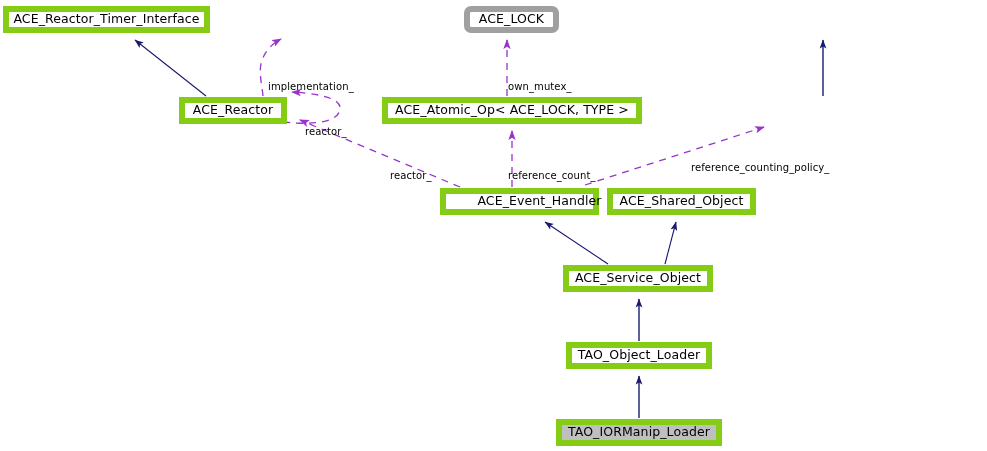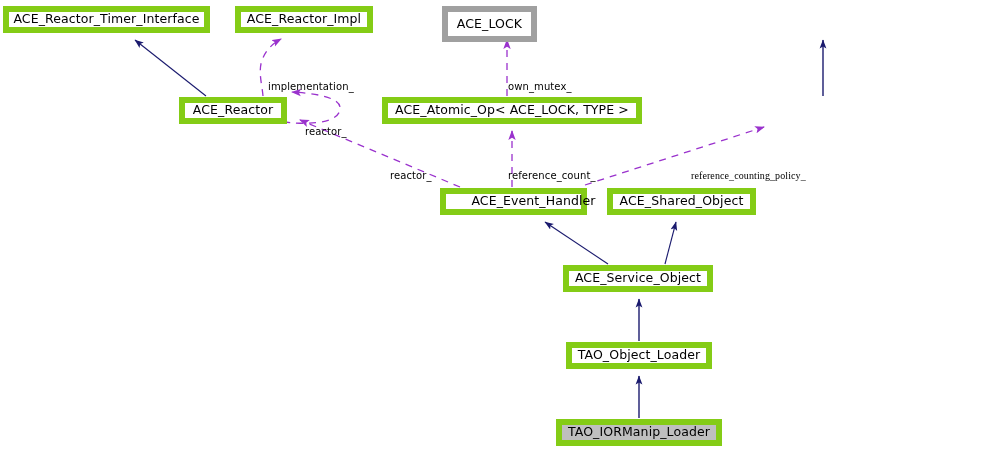--- a/index.html
+++ b/index.html
@@ -98,39 +98,36 @@
       <path d="M512,187 L512,131" fill="none" stroke="#9a32cd" stroke-width="1.3" stroke-dasharray="7,6" marker-end="url(#arrow-assoc)"></path>
 
       <path d="M585,185 L764,127" fill="none" stroke="#9a32cd" stroke-width="1.3" stroke-dasharray="7,6" marker-end="url(#arrow-assoc)"></path>
     </g>
   </svg>
 
   <div class="node" style="left:3px; top:6px; width:207px; height:27px;">
     <span>ACE_Reactor_Timer_Interface</span>
   </div>
 
-  <div class="node" style="left:235px; top:6px; width:138px; height:27px;">
-    <span>ACE_Reactor_Impl</span>
-  </div>
 
-  <div class="node template-param" style="left:442px; top:6px; width:95px; height:36px;">
+  <div class="node template-param" style="left:464px; top:6px; width:95px; height:27px;border-radius:7px;">
     <span>ACE_LOCK</span>
   </div>
 
 
   <div class="node" style="left:179px; top:97px; width:108px; height:27px;">
     <span>ACE_Reactor</span>
   </div>
 
   <div class="node" style="left:382px; top:97px; width:260px; height:27px;">
     <span>ACE_Atomic_Op&lt; ACE_LOCK, TYPE &gt;</span>
   </div>
 
 
-  <div class="node" style="left:440px; top:188px; width:147px; height:27px;padding-left:40px;">
+  <div class="node" style="left:440px; top:188px; width:159px; height:27px;padding-left:40px;">
     <span>ACE_Event_Handler</span>
   </div>
 
   <div class="node" style="left:607px; top:188px; width:149px; height:27px;">
     <span>ACE_Shared_Object</span>
   </div>
 
   <div class="node" style="left:563px; top:265px; width:150px; height:27px;align-items:center;">
     <span>ACE_Service_Object</span>
   </div>
@@ -146,15 +143,15 @@
   <div class="edge-label" style="left:268px; top:58px;">implementation_</div>
 
   <div class="edge-label" style="left:508px; top:58px;">own_mutex_</div>
 
   <div class="edge-label" style="left:305px; top:103px;">reactor_</div>
 
   <div class="edge-label" style="left:390px; top:147px;">reactor_</div>
 
   <div class="edge-label" style="left:508px; top:147px;">reference_count_</div>
 
-  <div class="edge-label" style="left:691px; top:147px;font-family:Liberation Serif, serif;">reference_counting_policy_</div>
+  <div class="edge-label" style="left:691px; top:139px;">reference_counting_policy_</div>
 
 </div>
 
 </body></html>

